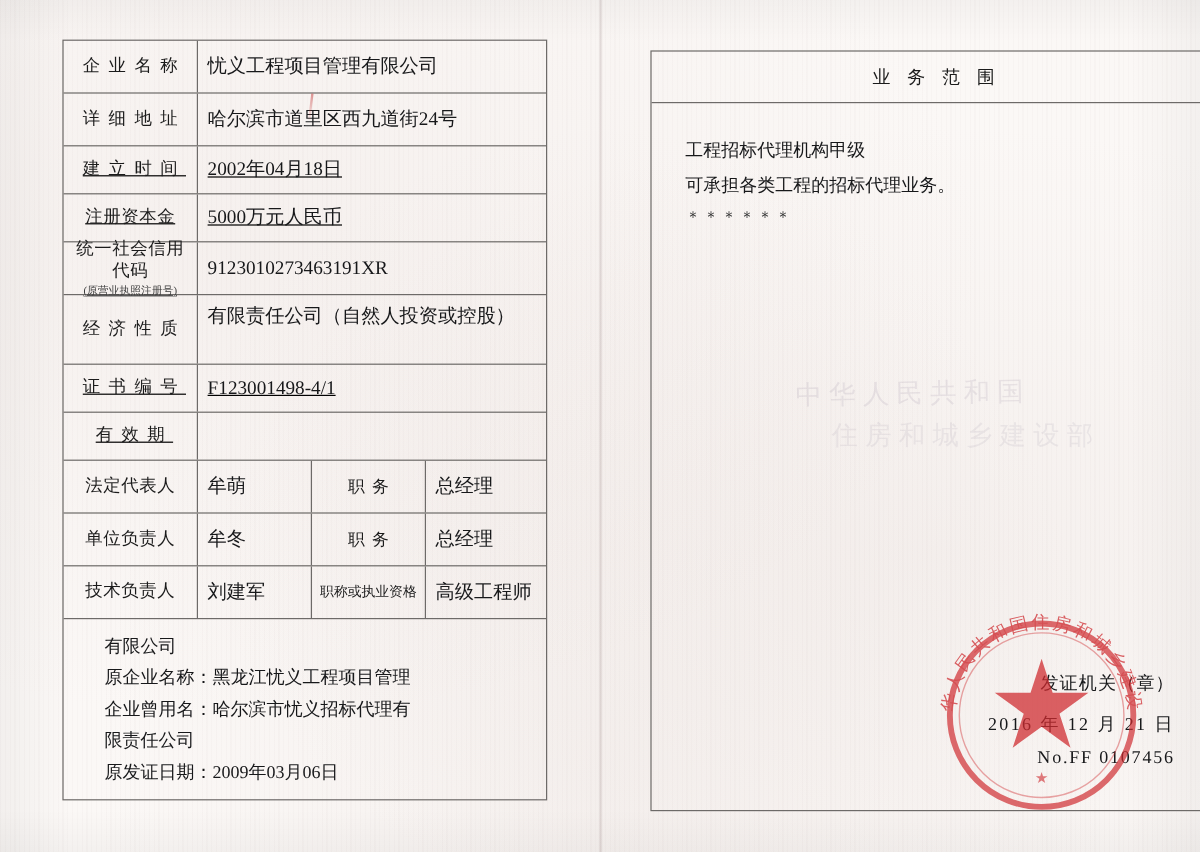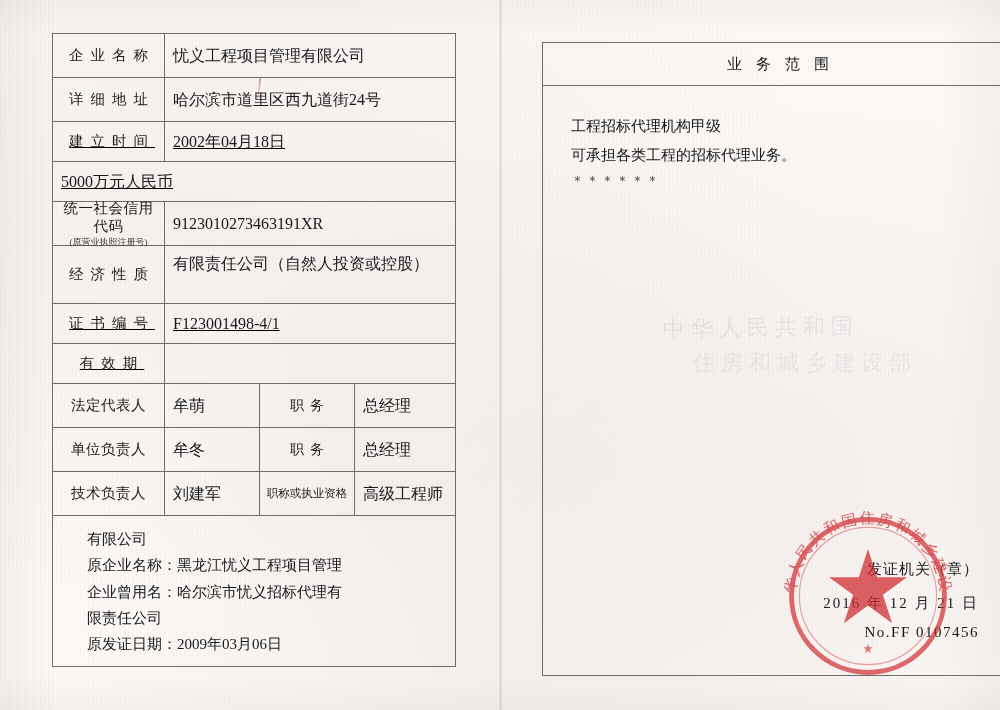--- a/index.html
+++ b/index.html
@@ -74,20 +74,21 @@
     text-align: center;
     line-height: 1.25;
   }
   .cell-label.spaced { letter-spacing: 7px; text-indent: 7px; }
   .cell-label .sub {
     font-size: 9px;
     letter-spacing: 0px;
     text-indent: 0;
     color: #3a3a3a;
     margin-top: 1px;
+    text-decoration: underline;
   }
   .cell-value {
     flex: 1 1 auto;
     box-sizing: border-box;
     display: flex;
     align-items: center;
     padding: 4px 8px;
     font-size: 16px;
     color: #17181a;
     line-height: 1.35;
@@ -252,20 +253,21 @@
       <div class="cell-label spaced">详细地址</div>
       <div class="cell-value">哈尔滨市道里区西九道街24号</div>
     </div>
 
     <div class="row h-40">
       <div class="cell-label spaced">建立时间</div>
       <div class="cell-value">2002年04月18日</div>
     </div>
 
     <div class="row h-40">
+      <div class="cell-label">注册资本金</div>
       <div class="cell-value">5000万元人民币</div>
     </div>
 
     <div class="row h-44">
       <div class="cell-label">
         <span>统一社会信用代码</span>
         <span class="sub">(原营业执照注册号)</span>
       </div>
       <div class="cell-value">9123010273463191XR</div>
     </div>

